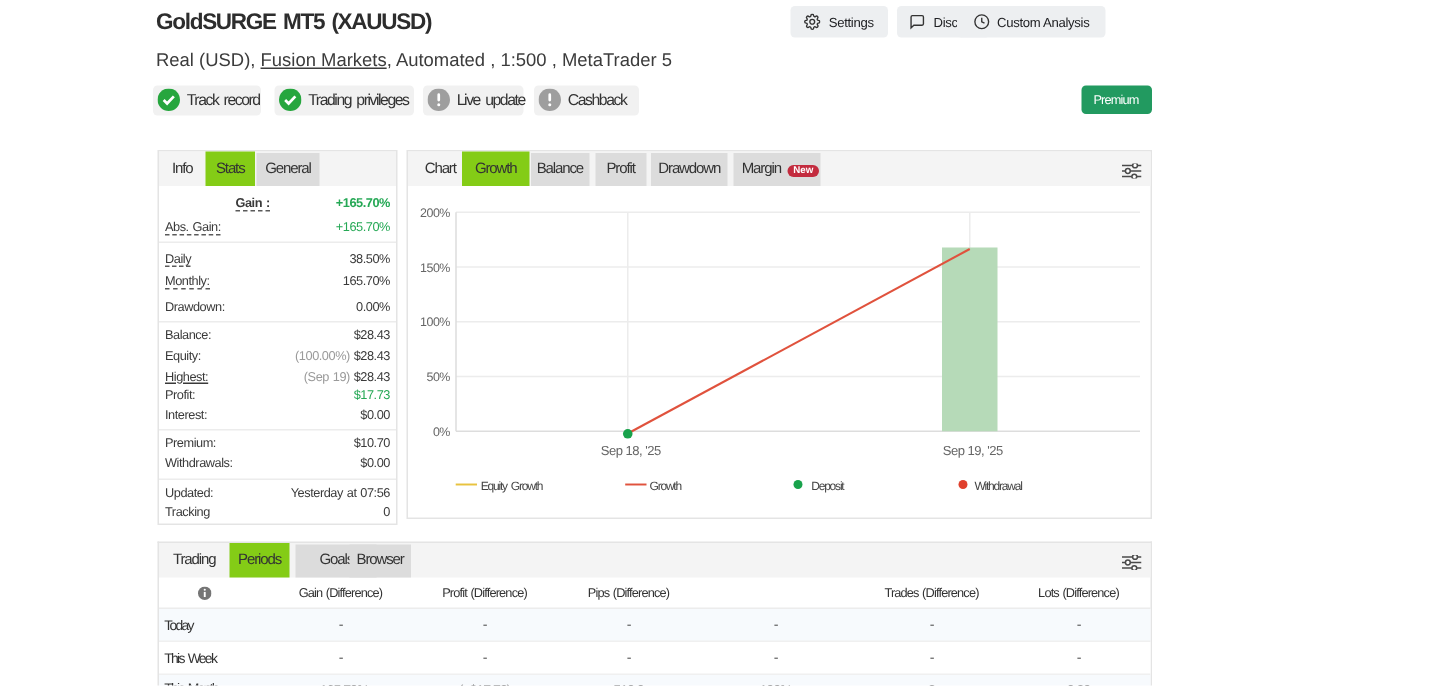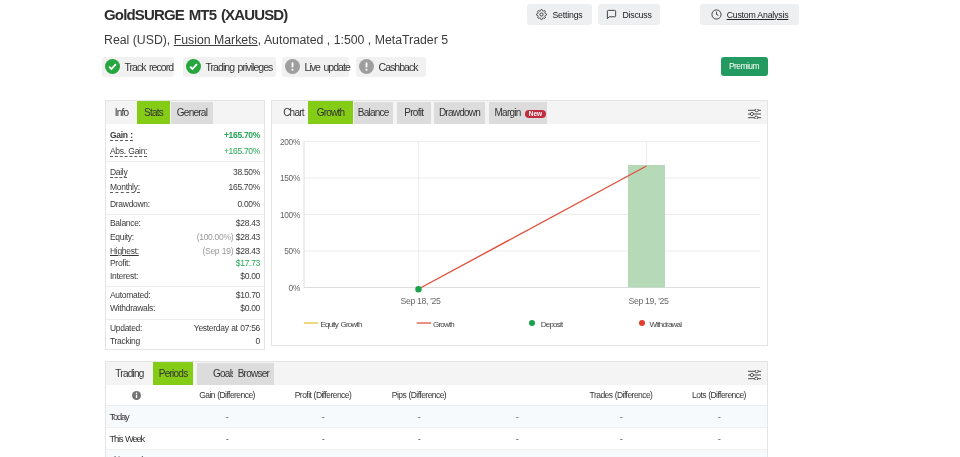--- a/index.html
+++ b/index.html
@@ -35,21 +35,21 @@
       <path d="M19.4 15a1.65 1.65 0 0 0 .33 1.82l.06.06a2 2 0 1 1-2.83 2.83l-.06-.06a1.65 1.65 0 0 0-1.82-.33 1.65 1.65 0 0 0-1 1.51V21a2 2 0 1 1-4 0v-.09A1.65 1.65 0 0 0 9 19.4a1.65 1.65 0 0 0-1.82.33l-.06.06a2 2 0 1 1-2.83-2.83l.06-.06a1.65 1.65 0 0 0 .33-1.82 1.65 1.65 0 0 0-1.51-1H3a2 2 0 1 1 0-4h.09A1.65 1.65 0 0 0 4.6 9a1.65 1.65 0 0 0-.33-1.82l-.06-.06a2 2 0 1 1 2.83-2.83l.06.06a1.65 1.65 0 0 0 1.82.33H9a1.65 1.65 0 0 0 1-1.51V3a2 2 0 1 1 4 0v.09a1.65 1.65 0 0 0 1 1.51 1.65 1.65 0 0 0 1.82-.33l.06-.06a2 2 0 1 1 2.83 2.83l-.06.06a1.65 1.65 0 0 0-.33 1.82V9a1.65 1.65 0 0 0 1.51 1H21a2 2 0 1 1 0 4h-.09a1.65 1.65 0 0 0-1.51 1z"></path>
     </svg>
   <span style="margin-left:5px;">Settings</span>
 </div>
 <div class="btn" style="left:598px; width:62px;">
   <svg width="11" height="11" viewBox="0 0 24 24" fill="none" stroke="#333" stroke-width="2">
       <path d="M21 15a2 2 0 0 1-2 2H7l-4 4V5a2 2 0 0 1 2-2h14a2 2 0 0 1 2 2z"></path>
     </svg>
   <span style="margin-left:5px;">Discuss</span>
 </div>
-<div class="btn" style="left:700px; width:99px;text-decoration:underline;">
+<div class="btn" style="left:638px; width:99px;">
   <svg width="11" height="11" viewBox="0 0 24 24" fill="none" stroke="#333" stroke-width="2">
       <circle cx="12" cy="12" r="10"></circle>
       <path d="M12 6v6l4 2"></path>
     </svg>
   <span style="margin-left:5px;">Custom Analysis</span>
 </div>
 
 <div class="abs" style="left:104px; top:33px; font-size:12.3px; color:#3c3c3c;">Real (USD), <span style="text-decoration:underline;">Fusion Markets</span>, Automated , 1:500 , MetaTrader 5</div>
 
 <div class="badge" style="left:101.5px; width:72.5px;">
@@ -84,34 +84,34 @@
 </div>
 
 <div class="abs" style="left:720.5px; top:56.5px; width:47px; height:19px; background:#229a60; border-radius:3px; color:#fff; font-size:8.5px; letter-spacing:-0.55px; display:flex; align-items:center; justify-content:center;">Premium</div>
 
 <div class="card" style="left:105px; top:100px; width:160px; height:250px;">
   <div class="tabbar">
     <span class="tab" style="left:0; width:31px;">Info</span>
     <span class="tab active" style="left:31px; width:33px;">Stats</span>
     <span class="tab gtab" style="left:65px; width:42px;">General</span>
   </div>
-  <div class="row" style="top:27px; font-weight:bold;"><span class="du">Gain :</span><span class="v green">+165.70%</span></div>
+  <div class="row" style="top:27px; font-weight:bold;margin-left:47px;"><span class="du">Gain :</span><span class="v green">+165.70%</span></div>
   <div class="row" style="top:43px;"><span class="du">Abs. Gain:</span><span class="v green">+165.70%</span></div>
   <div class="sep" style="top:60px;"></div>
   <div class="row" style="top:63.5px;"><span class="du">Daily</span><span class="v">38.50%</span></div>
   <div class="row" style="top:79px;"><span class="du">Monthly:</span><span class="v">165.70%</span></div>
   <div class="row" style="top:95.5px;"><span>Drawdown:</span><span class="v">0.00%</span></div>
   <div class="sep" style="top:113px;"></div>
   <div class="row" style="top:114.5px;"><span>Balance:</span><span class="v">$28.43</span></div>
   <div class="row" style="top:128.5px;"><span>Equity:</span><span class="v"><span class="gray">(100.00%)</span> $28.43</span></div>
   <div class="row" style="top:143px;text-decoration:underline;"><span>Highest:</span><span class="v"><span class="gray">(Sep 19)</span> $28.43</span></div>
   <div class="row" style="top:155px;"><span>Profit:</span><span class="v green">$17.73</span></div>
   <div class="row" style="top:167.5px;"><span>Interest:</span><span class="v">$0.00</span></div>
   <div class="sep" style="top:184.5px;"></div>
-  <div class="row" style="top:186.5px;"><span>Automated:</span><span class="v">$10.70</span></div>
+  <div class="row" style="top:186.5px;"><span>Premium:</span><span class="v">$10.70</span></div>
   <div class="row" style="top:199.5px;"><span>Withdrawals:</span><span class="v">$0.00</span></div>
   <div class="sep" style="top:217.5px;"></div>
   <div class="row" style="top:219.5px;"><span>Updated:</span><span class="v">Yesterday at 07:56</span></div>
   <div class="row" style="top:232.5px;"><span>Tracking</span><span class="v">0</span></div>
 </div>
 
 <div class="card" style="left:271px; top:100px; width:497px; height:246px;">
   <div class="tabbar">
     <span class="tab" style="left:5px; width:33px;">Chart</span>
     <span class="tab active" style="left:36px; width:45px;">Growth</span>

